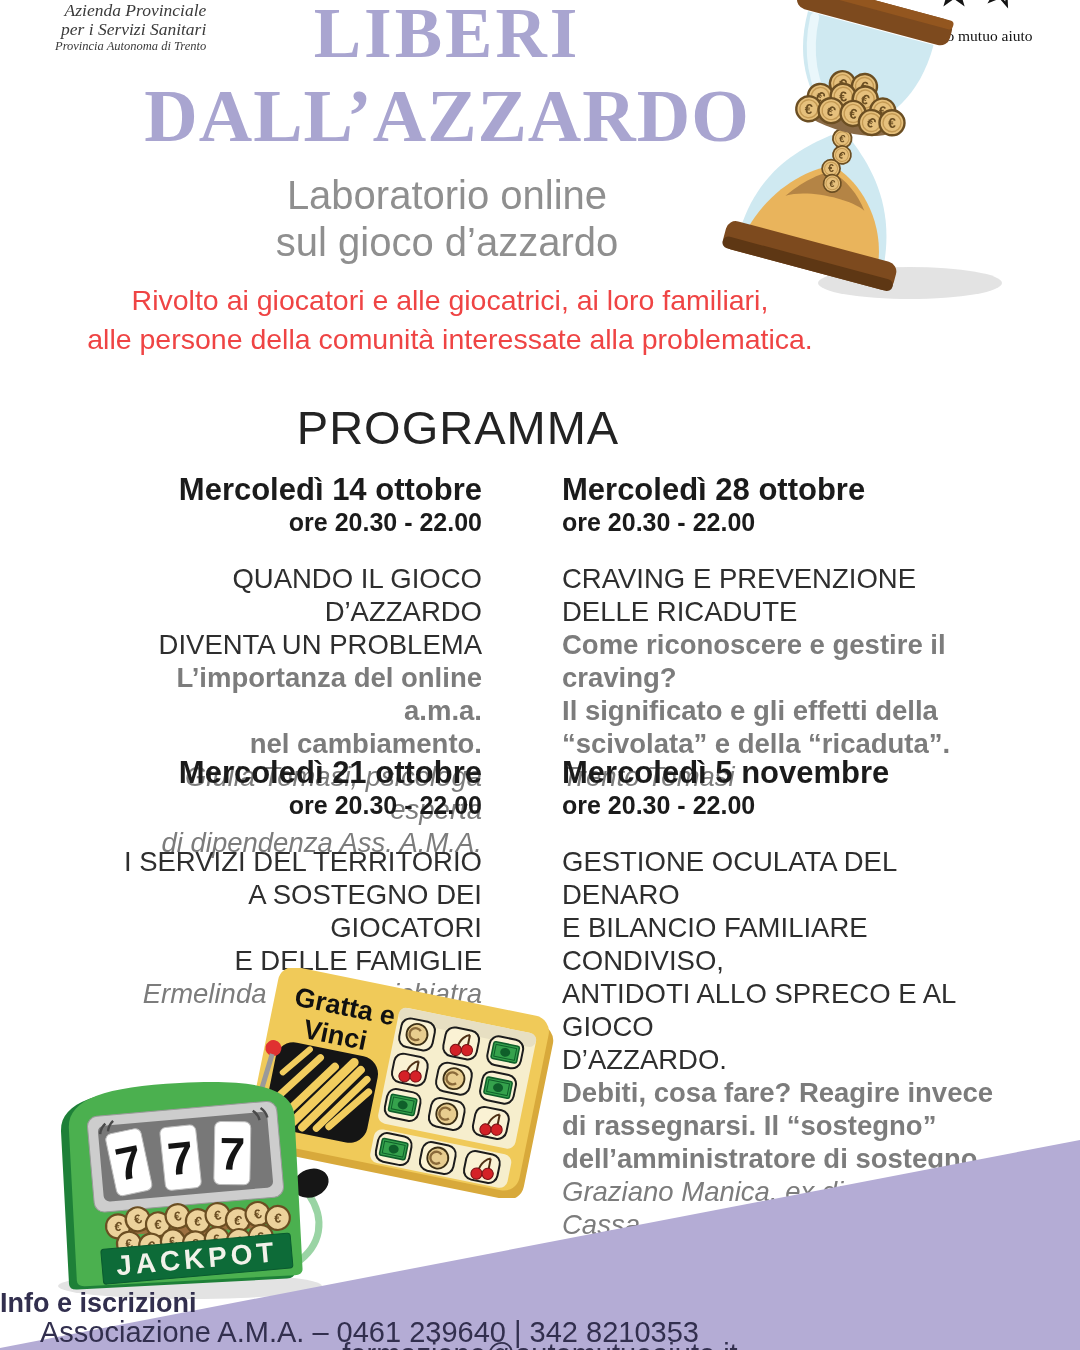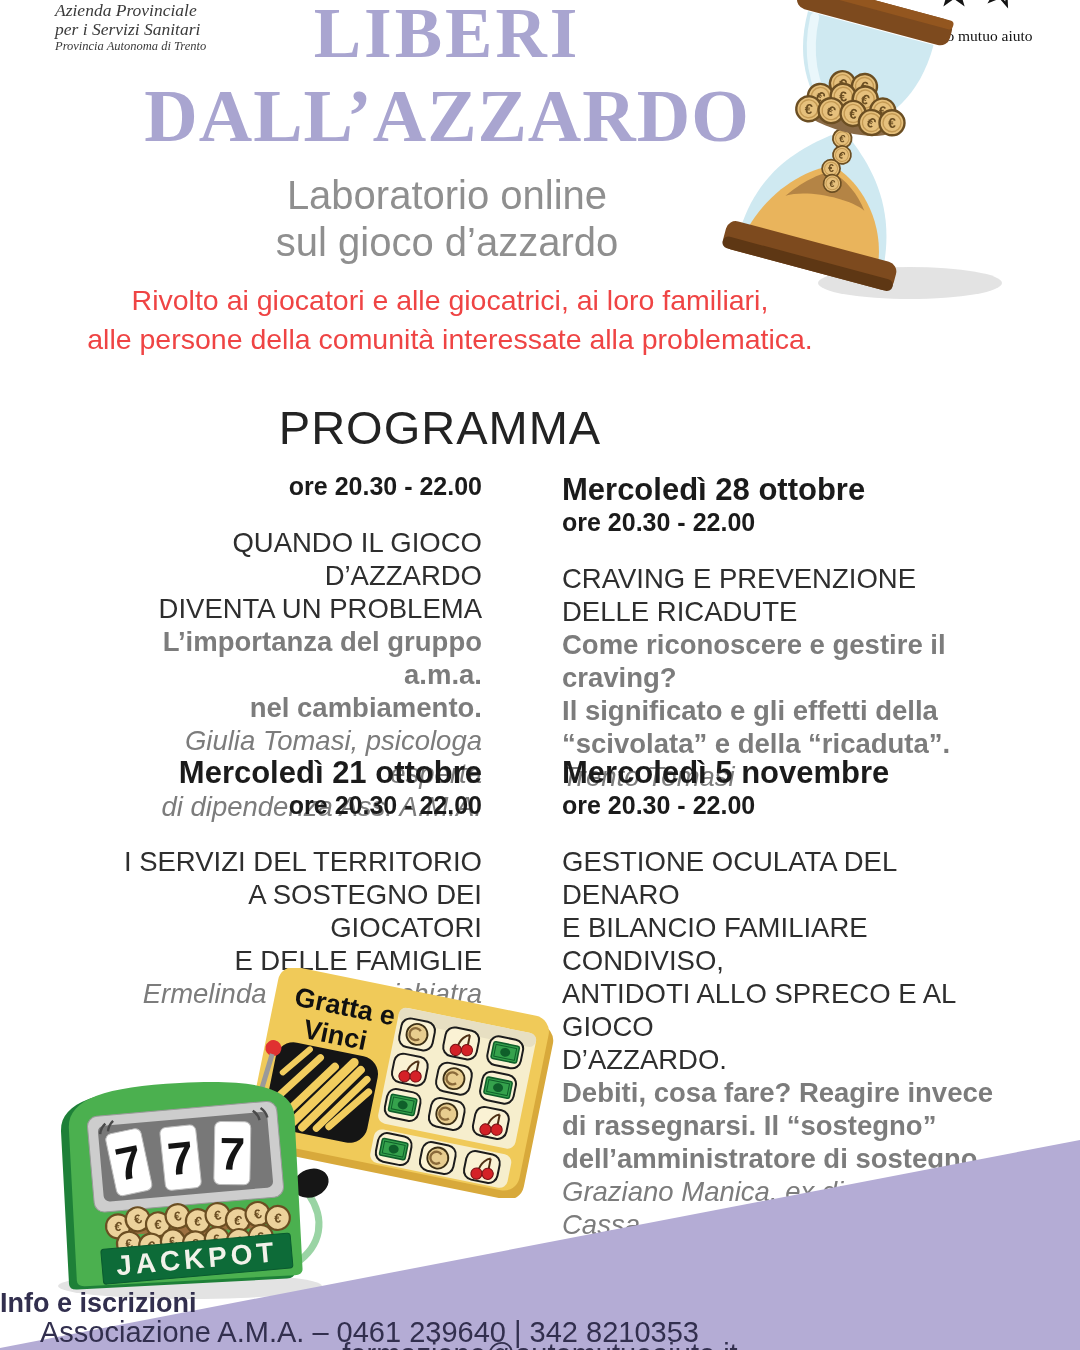--- a/index.html
+++ b/index.html
@@ -1,21 +1,21 @@
 <!DOCTYPE html>
 <html><head>
 <meta charset="utf-8">
 <style>
   html,body{margin:0;padding:0;background:#ffffff;}
   .poster{position:relative;width:1080px;height:1350px;background:#fff;overflow:hidden;
           font-family:"Liberation Sans",sans-serif;}
   .abs{position:absolute;}
 
   
-  .apss{left:55px;top:1px;font-family:"Liberation Serif",serif;font-style:italic;color:#3a3a3a;}
+  .apss{left:55px;top:1px;font-family:"Liberation Serif",serif;font-style:italic;color:#3a3a3a;text-align:right;}
   .apss .l1{font-size:17.5px;line-height:19px;}
   .apss .l2{font-size:17.5px;line-height:19px;}
   .apss .l3{font-size:12.5px;line-height:14px;}
 
   
   .ama{left:912px;top:0;width:136px;}
   .ama svg{position:absolute;left:14px;top:-27px;}
   .ama .ama-text{position:absolute;left:0;top:27px;width:136px;text-align:center;
      font-family:"Liberation Serif",serif;font-size:15.5px;color:#111;}
 
@@ -24,21 +24,21 @@
          font-family:"Liberation Serif",serif;font-weight:700;}
   .title .t1{font-size:71px;line-height:82px;letter-spacing:3px;}
   .title .t2{font-size:74px;line-height:84px;letter-spacing:1px;}
 
   .subtitle{top:172px;left:0;width:894px;text-align:center;color:#8f8f8f;
             font-weight:300;font-size:40px;line-height:47px;}
 
   .intro{top:281px;left:0;width:900px;text-align:center;color:#ef4444;
          font-size:28.5px;line-height:39px;white-space:pre-line;}
 
-  .prog-head{top:400px;left:0;width:880px;text-align:center;color:#232323;
+  .prog-head{top:400px;left:18px;width:880px;text-align:center;color:#232323;
              font-size:47px;letter-spacing:1px;}
 
   .session{width:440px;}
   .session.right-col{left:562px;text-align:left;}
   .session.left-col{left:102px;width:380px;text-align:right;}
   .session .date{font-size:31px;font-weight:600;color:#1b1b1b;line-height:36px;}
   .session .time{font-size:25px;font-weight:600;color:#1b1b1b;line-height:29px;}
   .session .stitle{margin-top:25px;font-size:27.5px;color:#2e2e2e;line-height:33px;white-space:pre-line;}
   .session .desc{font-size:27.5px;font-weight:700;color:#7c7c7c;line-height:33px;white-space:pre-line;}
   .session .speaker{font-size:27.5px;font-style:italic;color:#7c7c7c;line-height:33px;white-space:pre-line;}
@@ -128,24 +128,25 @@
   </svg>
 
   <div class="abs subtitle" style="white-space:pre-line;">Laboratorio online
 sul gioco d’azzardo</div>
   <div class="abs intro">Rivolto ai giocatori e alle giocatrici, ai loro familiari,
 alle persone della comunità interessate alla problematica.</div>
 
   <div class="abs prog-head">PROGRAMMA</div>
 
   <div class="abs session left-col s1">
+    <div class="date">Mercoledì 14 ottobre</div>
     <div class="time">ore 20.30 - 22.00</div>
     <div class="stitle">QUANDO IL GIOCO D’AZZARDO
 DIVENTA UN PROBLEMA</div>
-    <div class="desc">L’importanza del gruppo a.m.a.
+    <div class="desc">L’importanza del online a.m.a.
 nel cambiamento.</div>
     <div class="speaker">Giulia Tomasi, psicologa esperta
 di dipendenza Ass. A.M.A.</div>
   </div>
 
   <div class="abs session right-col s2">
     <div class="date">Mercoledì 28 ottobre</div>
     <div class="time">ore 20.30 - 22.00</div>
     <div class="stitle">CRAVING E PREVENZIONE
 DELLE RICADUTE</div>

